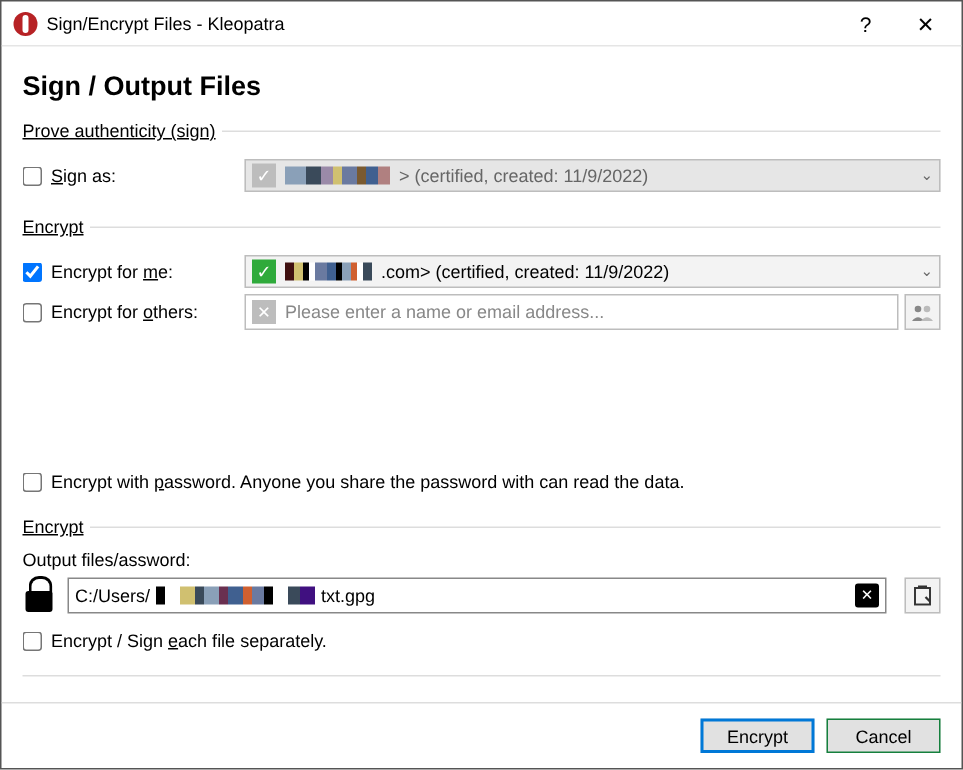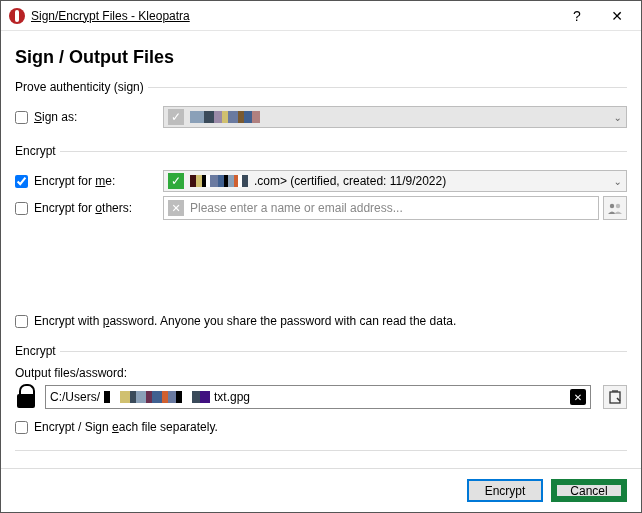--- a/index.html
+++ b/index.html
@@ -31,21 +31,21 @@
     position: relative;
   }
   .titlebar .app-icon::after {
     content: "";
     position: absolute;
     left: 6px; top: 2px;
     width: 4px; height: 12px;
     background: #fff;
     border-radius: 2px;
   }
-  .titlebar .title { flex: 0 0 auto; text-decoration: underline; }
+  .titlebar .title { flex: 0 0 auto; }
   .titlebar .spacer { flex: 1; }
   .titlebar .tbtn {
     width: 40px; height: 28px;
     display: flex; align-items: center; justify-content: center;
     font-size: 14px;
     cursor: default;
   }
   .content { padding: 12px 14px 0 14px; flex: 1; overflow: hidden; }
   h1.page-title { font-size: 18px; font-weight: bold; margin: 4px 0 12px 0; }
   fieldset {
@@ -56,20 +56,21 @@
     position: relative;
   }
   fieldset legend {
     font-size: 12px;
     padding: 0 4px 0 0;
     margin-left: 0;
     color: #000;
     position: relative;
     top: 0;
     background: #fff;
+    text-decoration: underline;
   }
   .row { display: flex; align-items: center; margin: 4px 0; }
   .chklabel {
     display: flex; align-items: center;
     width: 148px;
     gap: 6px;
   }
   input[type=checkbox] {
     width: 13px; height: 13px; margin: 0;
   }
@@ -169,21 +170,21 @@
     display: flex; align-items: center; justify-content: center;
     font-size: 10px; border-radius: 2px;
   }
   .footer {
     border-top: 1px solid #ddd;
     padding: 10px 14px;
     display: flex; justify-content: flex-end; gap: 8px;
   }
   .btn {
     min-width: 76px; height: 23px;
-    border: 6px solid #15803d;
+    border: 1px solid #15803d;
     background: #e1e1e1;
     display: flex; align-items: center; justify-content: center;
     font-size: 12px;
     padding: 0 10px;
   }
   .btn.primary { border: 2px solid #0078d7; }
   .divider { height:1px; background:#ddd; margin:4px 0 10px 0; }
 </style>
 </head>
 <body>
@@ -211,20 +212,21 @@
         <div class="stripes">
           <span style="width:14px;background:#8aa0b8"></span>
           <span style="width:10px;background:#3a4a5a"></span>
           <span style="width:8px;background:#9a8aa8"></span>
           <span style="width:6px;background:#d0c070"></span>
           <span style="width:10px;background:#6a7aa0"></span>
           <span style="width:6px;background:#7a5a30"></span>
           <span style="width:8px;background:#406090"></span>
           <span style="width:8px;background:#b08080"></span>
         </div>
+        <span>&gt; (certified, created: 11/9/2022)</span>
         <span class="arrow">⌄</span>
       </div>
     </div>
   </fieldset>
 
   <fieldset>
     <legend>Encrypt</legend>
 
     <div class="row">
       <label class="chklabel">

